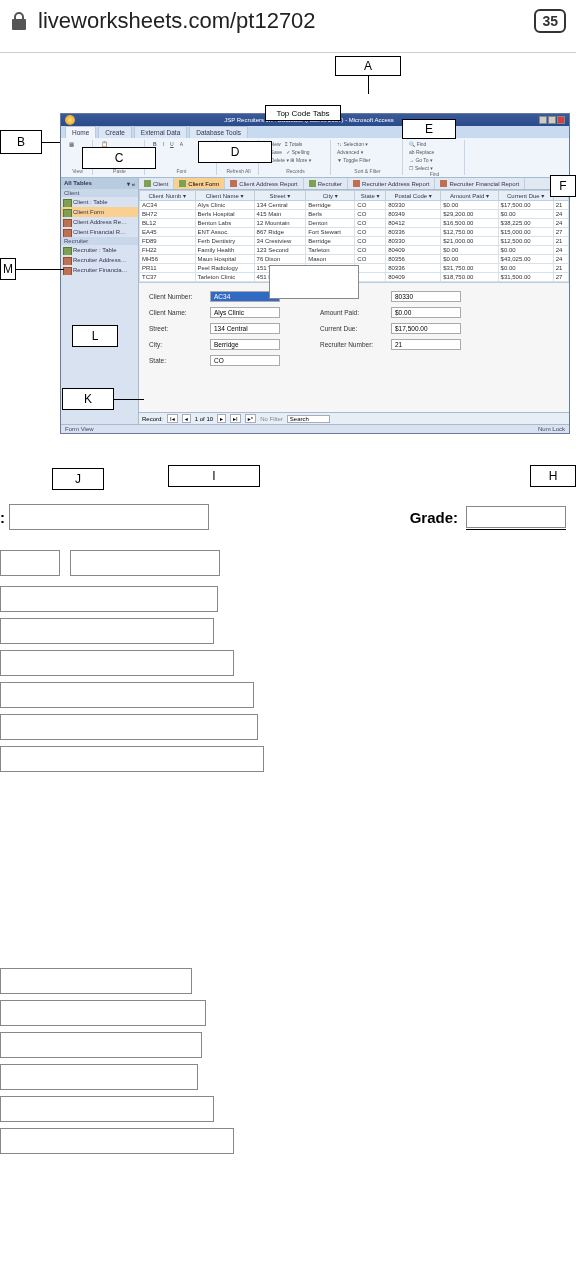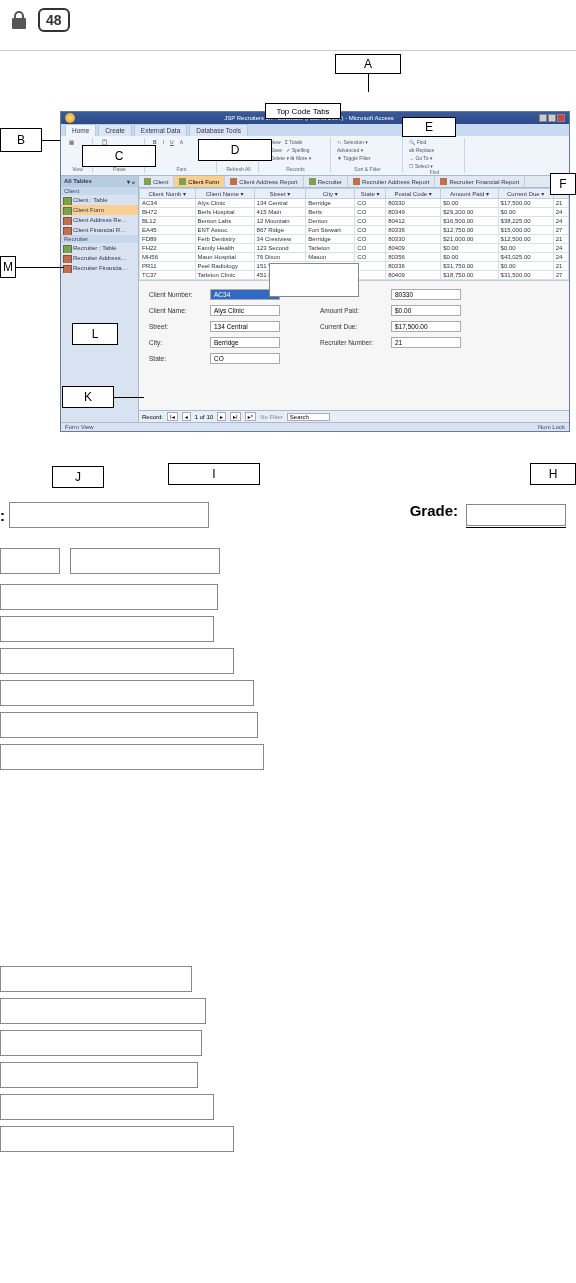--- a/index.html
+++ b/index.html
@@ -81,21 +81,22 @@
 </style>
 </head>
 <body>
 
 <div class="browser-bar">
   <span class="lock">
     <svg viewBox="0 0 18 20">
         <path d="M4 8V6a5 5 0 0110 0v2h1a1 1 0 011 1v9a1 1 0 01-1 1H3a1 1 0 01-1-1V9a1 1 0 011-1h1zm2 0h6V6a3 3 0 00-6 0v2z" fill="#555"></path>
       </svg>
   </span>
-  <span class="tab-count">48</span>
+  <span class="url">liveworksheets.com/pt12702</span>
+  <span class="tab-count">35</span>
 </div>
 <div class="divider"></div>
 
 <div class="content">
 
   <div class="label-box" style="left:335px;top:3px;width:66px;height:20px">A</div>
   <div class="label-box" style="left:265px;top:52px;width:76px;height:16px;font-size:8px">Top Code Tabs</div>
   <div class="label-box" style="left:0px;top:77px;width:42px;height:24px">B</div>
   <div class="label-box" style="left:82px;top:94px;width:74px;height:22px">C</div>
   <div class="label-box" style="left:198px;top:88px;width:74px;height:22px">D</div>
@@ -415,21 +416,21 @@
       <span>Num Lock</span>
     </div>
   </div>
 
   <div class="fill-section">
     <div class="fill-row">
       <span style="display:flex;align-items:center">
         <span style="font-size:15px;font-weight:bold;margin-right:4px">:</span>
         <span class="input-box" style="width:200px"></span>
       </span>
-      <span style="display:flex;align-items:flex-start">
+      <span style="display:flex;align-items:center">
         <span class="grade-lbl">Grade:</span>
         <span class="grade-underline">
             <span class="input-box" style="width:100px;height:22px"></span>
           </span>
       </span>
     </div>
 
     <div class="stack">
       <span class="input-box" style="width:60px;display:inline-block"></span>
       <span class="input-box" style="width:150px;display:inline-block;margin-left:6px"></span>

